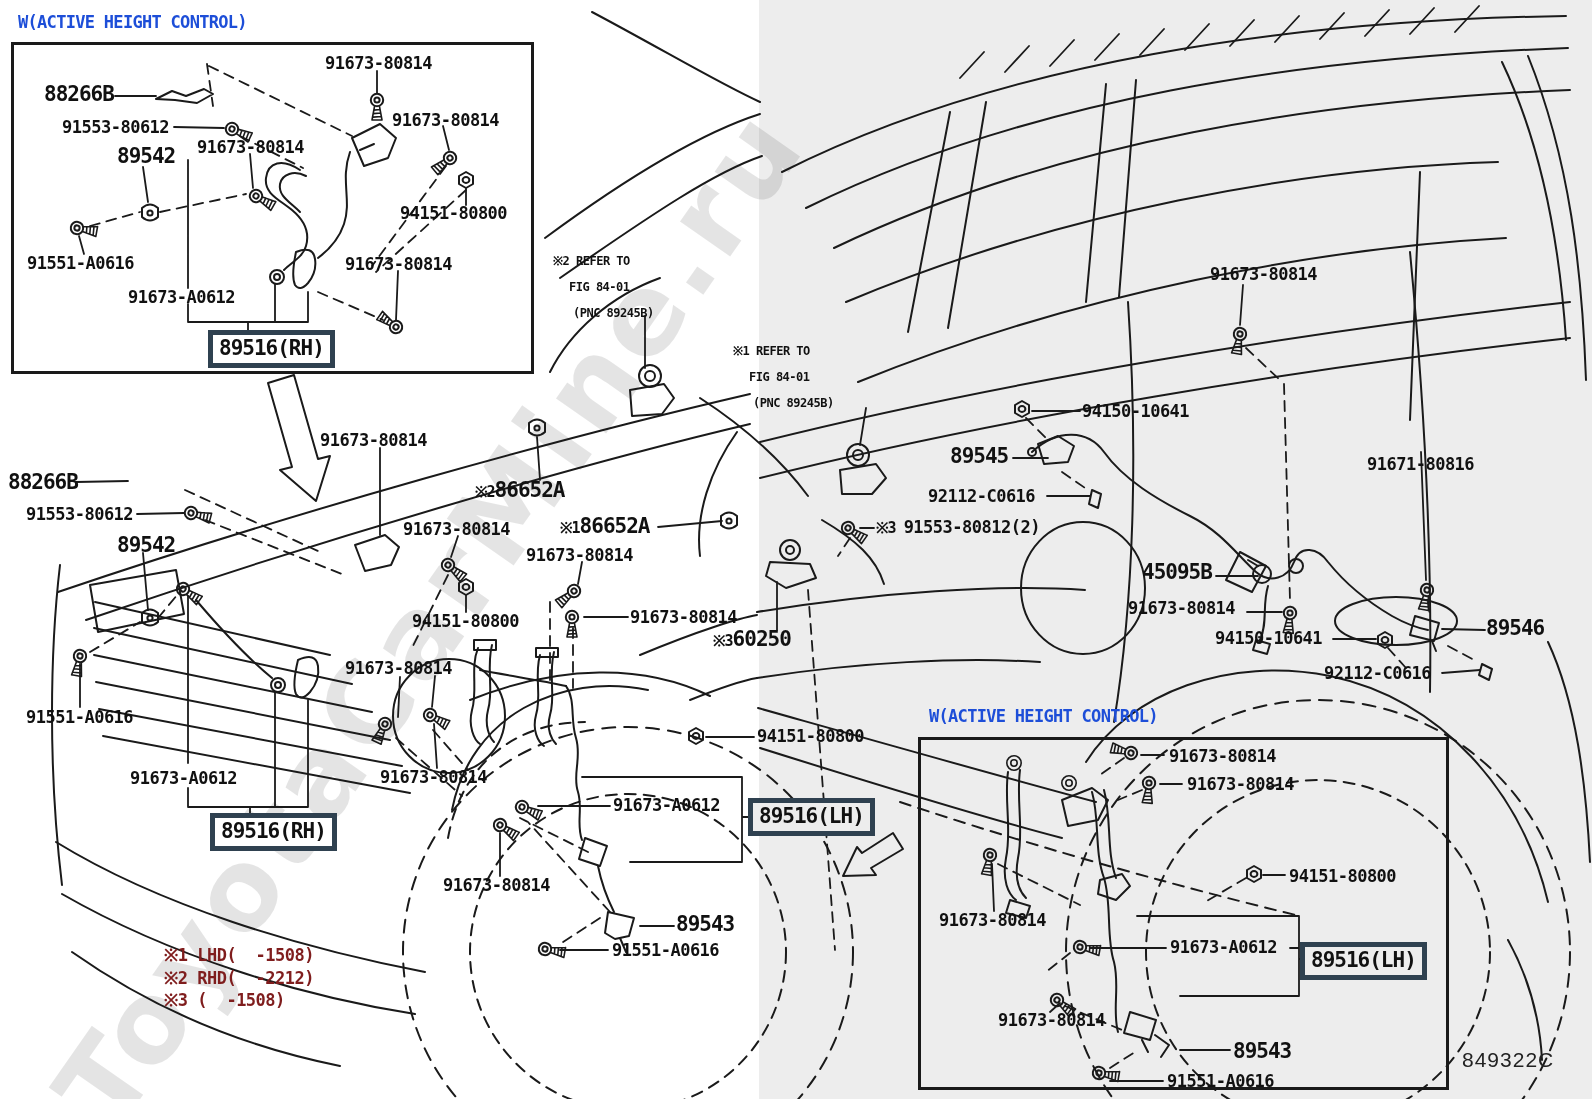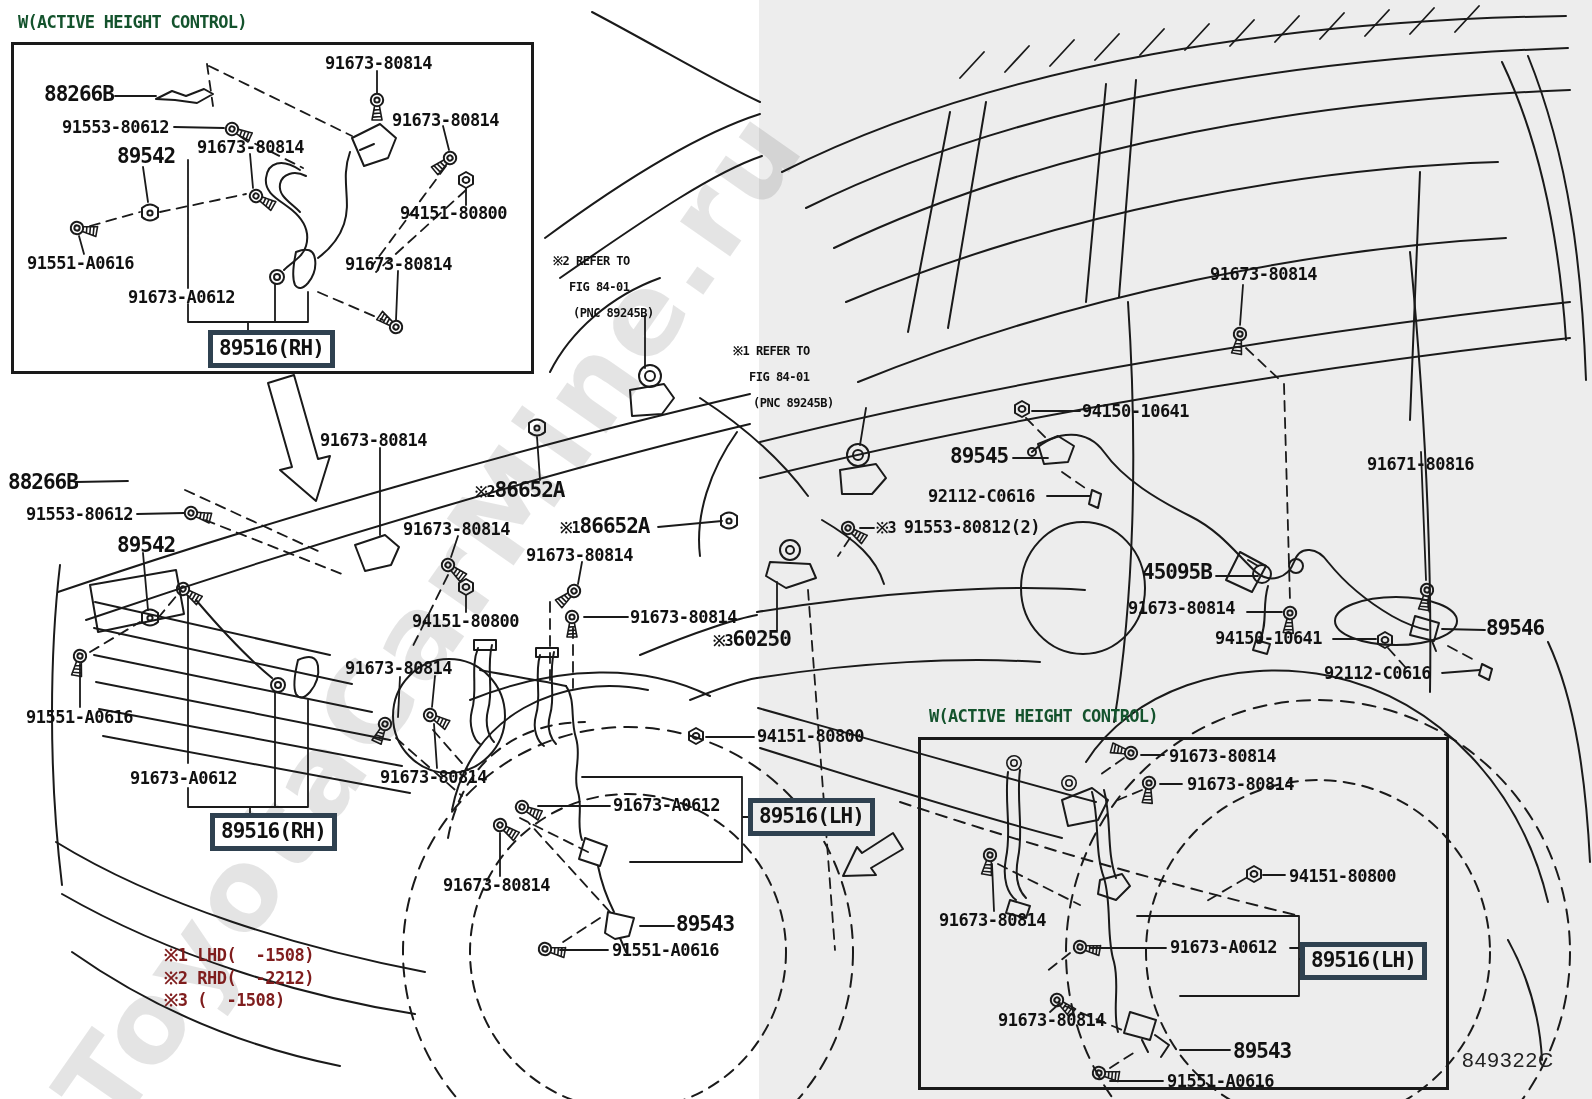--- a/index.html
+++ b/index.html
@@ -10,21 +10,21 @@
              font-weight:bold;font-size:112px;letter-spacing:6px;color:#000;opacity:0.10;
              transform:rotate(-55deg);transform-origin:0 0;white-space:nowrap;pointer-events:none;}
   #art{position:absolute;left:0;top:0;z-index:2;}
   .layer{position:absolute;left:0;top:0;width:100%;height:100%;z-index:3;}
   .lbl{position:absolute;font-weight:bold;font-size:17px;line-height:1;color:#111;
        letter-spacing:-0.5px;white-space:pre;}
   .lbl.big{font-size:21px;letter-spacing:-1px;}
   .lbl .pfx{font-size:15px;letter-spacing:-1px;}
   .lbl.boxed{border:5px solid #2f4150;background:#ffffff;padding:3px 6px 4px 6px;font-size:21px;letter-spacing:-1px;}
   .lbl.boxed.gbg{background:#ededed;}
-  .hdr{position:absolute;font-weight:bold;font-size:17px;letter-spacing:-0.7px;color:#14532d;white-space:pre;}
+  .hdr{position:absolute;font-weight:bold;font-size:17px;letter-spacing:-0.7px;color:#1d4ed8;white-space:pre;}
   .note{position:absolute;font-weight:bold;font-size:17px;letter-spacing:-0.5px;color:#7f1d1d;white-space:pre;}
   .ref{position:absolute;font-weight:bold;font-size:12px;letter-spacing:-0.5px;color:#111;}
   .ref div{line-height:26px;white-space:pre;}
   .ref div:nth-child(2){margin-left:16px;}
   .ref div:nth-child(3){margin-left:20px;}
   .inset{position:absolute;border:3px solid #1a1a1a;background:transparent;}
   #figcode{position:absolute;left:1462px;top:1048px;font-family:"Liberation Sans",sans-serif;
            font-size:21px;color:#222;z-index:4;letter-spacing:1px;}
 </style>
 </head>

